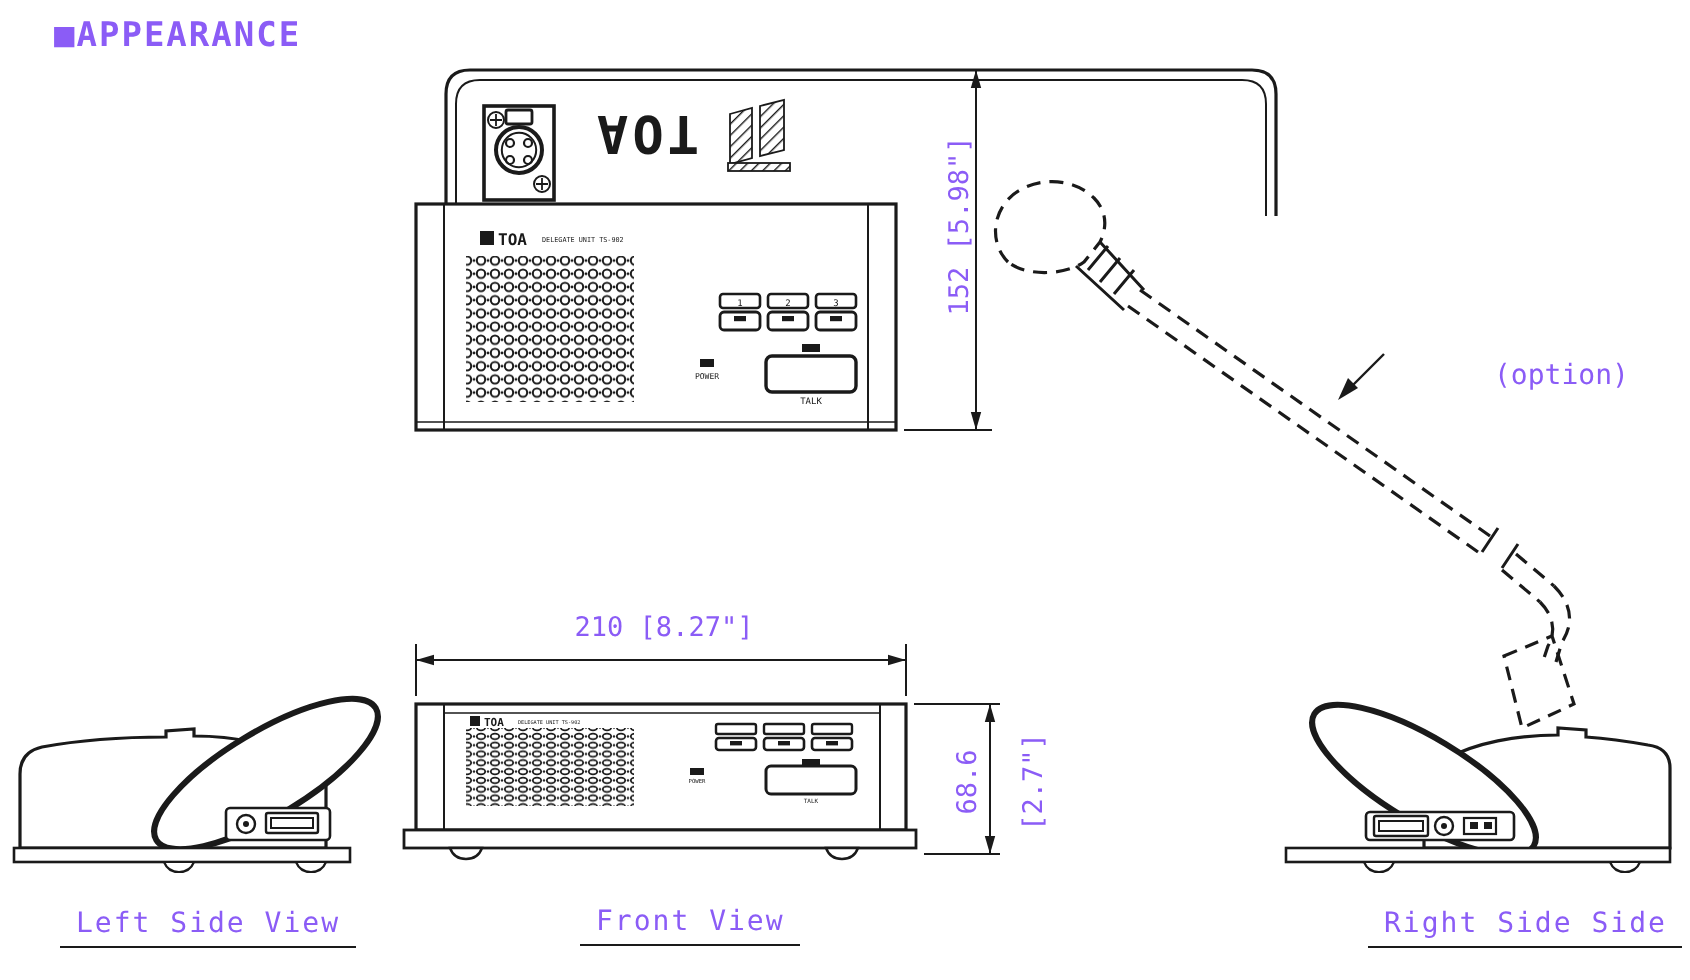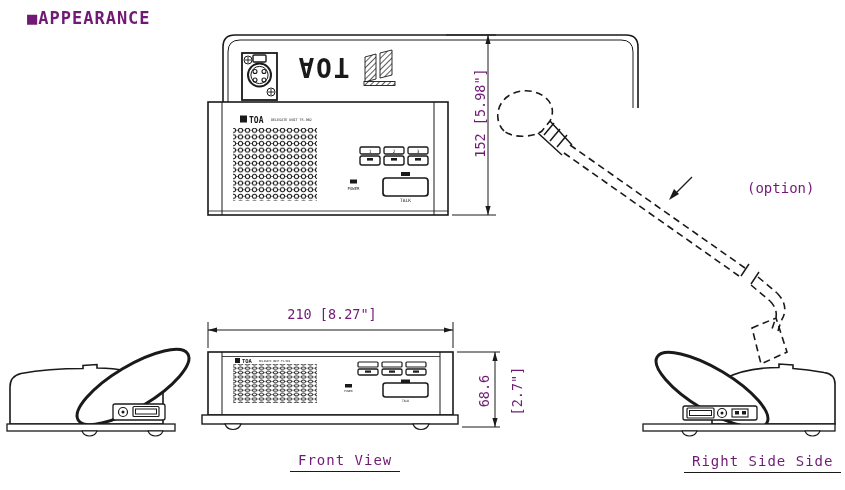--- a/index.html
+++ b/index.html
@@ -1,17 +1,17 @@
 <!DOCTYPE html>
 <html><head>
 <meta charset="utf-8">
 <style>
   html,body{margin:0;padding:0;background:#fff;}
   .canvas{position:relative;width:845px;height:490px;background:#fff;overflow:hidden;
-          font-family:"DejaVu Sans Mono", monospace;color:#701a75;}
+          font-family:"DejaVu Sans Mono", monospace;color:#8b5cf6;}
   .abs{position:absolute;}
   .title{font-size:17px;letter-spacing:1px;font-weight:bold;white-space:nowrap;}
   .view-label{font-size:14px;letter-spacing:1px;white-space:nowrap;
               border-bottom:1.6px solid #1a1a1a;padding:0 8px 3px 8px;}
   .dim-text{font-size:13.5px;white-space:nowrap;text-align:center;}
   .dim-v{transform:rotate(-90deg);}
   .mic-label{font-size:14px;border-bottom:1.4px solid #1a1a1a;padding:0 14px 2px 2px;white-space:nowrap;}
   .mic-option{font-size:14px;white-space:nowrap;}
   svg{overflow:visible;display:block;}
   svg *{vector-effect:none;}
@@ -232,20 +232,23 @@
       <rect x="128" y="61.5" width="26" height="10" rx="1" fill="#fff" stroke="#1a1a1a" stroke-width="1.2"></rect>
       <rect x="130.5" y="64" width="21" height="5" fill="#fff" stroke="#1a1a1a" stroke-width="1"></rect>
     </g>
     <g>
       <rect x="2" y="79" width="168" height="7" fill="#fff" stroke="#1a1a1a" stroke-width="1.3"></rect>
       <path d="M77 86 Q79 91 84.5 91 Q90 91 92 86 Z" fill="#fff" stroke="#1a1a1a" stroke-width="1.1"></path>
       <path d="M143 86 Q145 91 150.5 91 Q156 91 158 86 Z" fill="#fff" stroke="#1a1a1a" stroke-width="1.1"></path>
     </g>
   </svg>
 
+  <div class="abs" style="left:30px;top:451px;">
+    <span class="view-label">Left Side View</span>
+  </div>
 
   <svg class="abs" style="left:640px;top:295px;" width="205" height="150" viewBox="0 0 205 150">
     <path d="M195 129 L195 89 Q195 79 184 77.5 C170 75 160 74 153 73.5 L153 70 L139 69 L139 72.5
              C118 72.5 98 76.5 84 84 L72 96 L72 129 Z" fill="#fff" stroke="#1a1a1a" stroke-width="1.6"></path>
     <ellipse cx="72" cy="95" rx="64" ry="21" transform="rotate(31 72 95)" fill="#fff" stroke="#1a1a1a" stroke-width="3"></ellipse>
     <g>
       <rect x="43" y="111" width="74" height="14" rx="2" fill="#fff" stroke="#1a1a1a" stroke-width="1.3"></rect>
       <rect x="47" y="113" width="27" height="10" rx="1" fill="#fff" stroke="#1a1a1a" stroke-width="1.2"></rect>
       <rect x="49.5" y="115.5" width="22" height="5" fill="#fff" stroke="#1a1a1a" stroke-width="1"></rect>
       <circle cx="82" cy="118" r="4.5" fill="#fff" stroke="#1a1a1a" stroke-width="1.2"></circle>

